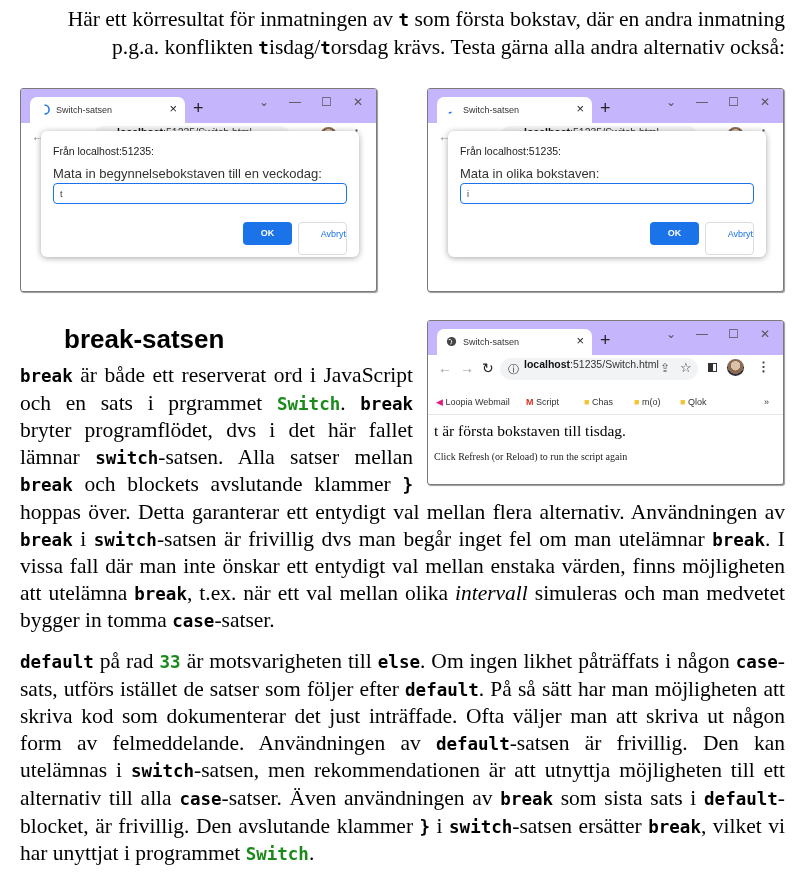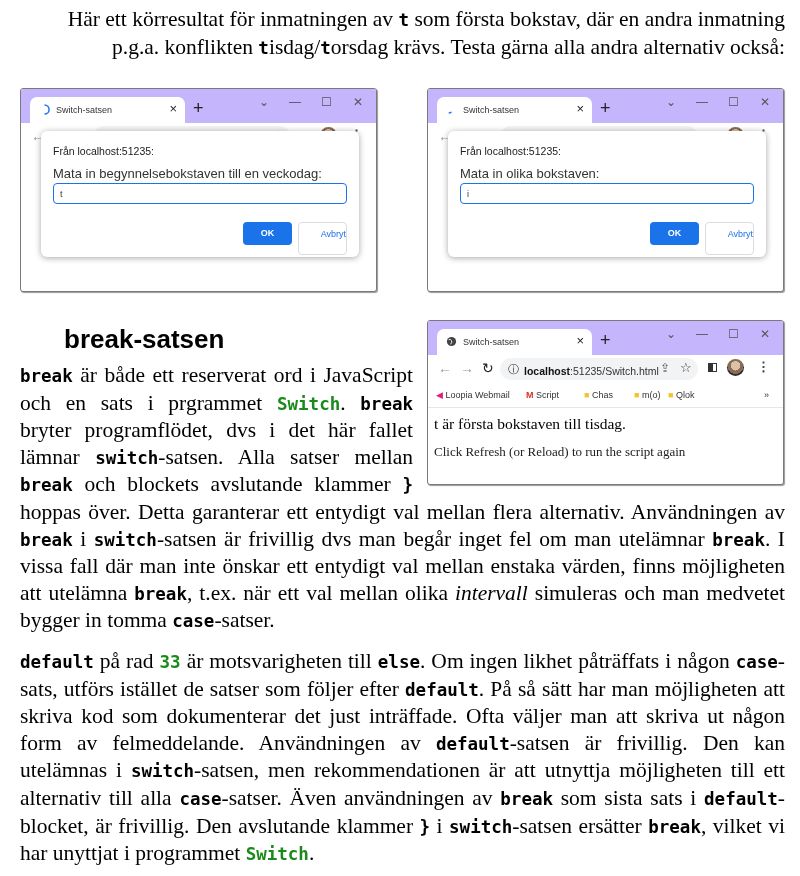--- a/index.html
+++ b/index.html
@@ -19,45 +19,45 @@
   .tab .fav { position: absolute; left: 9px; top: 7px; width: 11px; height: 11px; }
   .tab .title { position: absolute; left: 26px; top: 8px; }
   .tab .tclose { position: absolute; right: 8px; top: 4px; font-size: 13px; color: #222; }
   .newtab { position: absolute; left: 172px; top: 9px; font-size: 18px; color: #222; }
   .winctl { position: absolute; top: 6px; font-size: 12px; color: #555; }
   .toolbar { height: 30px; background: #fff; position: relative; font-size: 14px; color: #999; }
   .nav { position: absolute; top: 5px; }
   .omni { position: absolute; left: 72px; top: 3px; width: 198px; height: 22px; background: #f1f3f4;
           border-radius: 12px; font-size: 10.5px; color: #333; }
   .omni .info { position: absolute; left: 8px; top: 4px; font-size: 11px; }
-  .omni .url { position: absolute; left: 24px; top: 7px; }
+  .omni .url { position: absolute; left: 24px; top: 0; }
   .omni .url b { color: #111; }
   .omni .share { position: absolute; left: 160px; top: 3px; font-size: 12px; color: #555; }
   .omni .star { position: absolute; left: 180px; top: 2px; font-size: 13px; color: #333; }
   .sidepanel { position: absolute; left: 280px; top: 8px; width: 9px; height: 9px; border: 1.5px solid #333;
                border-left-width: 5px; box-sizing: border-box; }
   .avatar { position: absolute; left: 299px; top: 4px; width: 17px; height: 17px; border-radius: 50%;
             background: radial-gradient(circle at 50% 40%, #d9c2a8 0 35%, #8a6a52 36% 60%, #2c2c36 61%); }
   .kebab { position: absolute; left: 329px; top: 4px; font-size: 13px; color: #444; font-weight: bold; }
-  .bookmarks { height: 22px; position: relative; font-size: 9px; color: #333; border-bottom: 1px solid #e6e6e6; }
+  .bookmarks { height: 22px; position: relative; font-size: 9px; color: #333; border-bottom: 1px solid #e6e6e6; margin-top: 7px; }
   .bm { position: absolute; top: 5px; }
   .content { position: relative; }
   .dialog { position: absolute; left: 20px; top: 47px; width: 318px; height: 126px; background: #fff;
             border-radius: 6px; box-shadow: 0 1px 6px rgba(0,0,0,0.35); }
   .dialog .from { position: absolute; left: 12px; top: 14px; font-size: 10.5px; color: #202124; }
   .dialog .msg { position: absolute; left: 12px; top: 35px; font-size: 13px; color: #333; }
   .dialog .input { position: absolute; left: 12px; top: 52px; width: 294px; height: 21px; box-sizing: border-box;
                    border: 1.5px solid #1a73e8; border-radius: 4px; font-size: 9px; padding: 5px 6px; color: #333; }
   .dialog .ok { position: absolute; left: 202px; top: 91px; width: 49px; height: 23px; background: #1a73e8;
                 color: #fff; font-size: 9px; font-weight: bold; border-radius: 4px; text-align: center; line-height: 23px; }
   .dialog .cancel { position: absolute; left: 257px; top: 91px; width: 49px; height: 33px; background: #fff;
                     color: #1a73e8; font-size: 9px; border: 1px solid #dadce0; border-radius: 4px; text-align: right;
                     line-height: 22px; box-sizing: border-box; }
   .result-h { position: absolute; left: 6px; top: 7px; font-family: "Liberation Serif", serif; font-weight: normal; font-size: 15.5px; }
-  .result-p { position: absolute; left: 6px; top: 36px; font-family: "Liberation Serif", serif; font-size: 13px; color: #222; text-align: center; }
+  .result-p { position: absolute; left: 6px; top: 36px; font-family: "Liberation Serif", serif; font-size: 10px; color: #222; text-align: center; }
 
   .heading { position: absolute; left: 20px; top: 324px; font-family: "Liberation Sans", sans-serif;
              font-weight: bold; font-size: 26px; margin-left: 44px; }
 </style>
 </head>
 <body>
 
 <div class="para intro">
   <span>Här ett körresultat för inmatningen av </span><span class="code">t</span><span> som första bokstav, där en andra inmatning p.g.a. konflikten </span><span class="code">t</span><span>isdag/</span><span class="code">t</span><span>orsdag krävs. Testa gärna alla andra alternativ också:</span>
 </div>
@@ -172,21 +172,21 @@
     </div>
     <span class="sidepanel"></span>
     <span class="avatar"></span>
     <span class="kebab">⋮</span>
   </div>
   <div class="bookmarks">
     <span class="bm" style="left:8px;"><span style="color:#e8197d;">◀</span> <span>Loopia Webmail</span></span>
     <span class="bm" style="left:98px;"><b style="color:#d93025;">M</b> <span>Script</span></span>
     <span class="bm" style="left:156px;"><span style="color:#f4c430;">■</span> <span>Chas</span></span>
     <span class="bm" style="left:206px;"><span style="color:#f4c430;">■</span> <span>m(o)</span></span>
-    <span class="bm" style="left:240px;"><span style="color:#f4c430;">■</span> <span>Qlok</span></span>
+    <span class="bm" style="left:252px;"><span style="color:#f4c430;">■</span> <span>Qlok</span></span>
     <span class="bm" style="left:336px;">»</span>
   </div>
   <div class="content">
     <div class="result-h">t är första bokstaven till tisdag.</div>
     <div class="result-p">Click Refresh (or Reload) to run the script again</div>
   </div>
 </div>
 
 <div>
   <div style="position:absolute; left:20px; top:362px; width:388px; height:120px; float:none;"></div>

